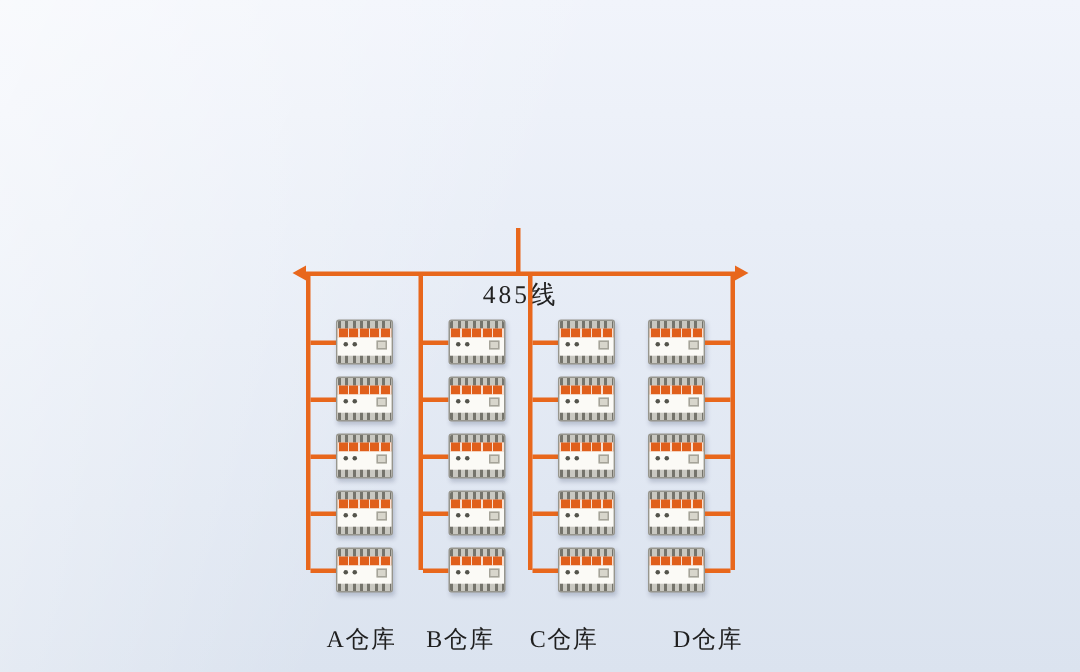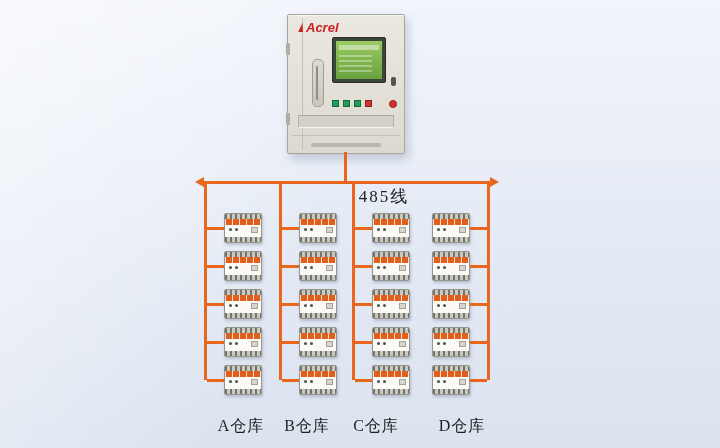--- a/index.html
+++ b/index.html
@@ -46,21 +46,21 @@
   .cab-lock{position:absolute;left:103px;top:62px;width:5px;height:9px;background:#55544c;border-radius:2px;}
 
   
   .wire{position:absolute;background:#e8671c;}
   .wire-drop{left:344px;top:152px;width:3px;height:30px;}
   .wire-bus{left:204px;top:181px;width:286px;height:3px;}
   .arrow{position:absolute;width:0;height:0;border-top:5px solid transparent;border-bottom:5px solid transparent;}
   .arrow-left{left:195px;top:177px;border-right:9px solid #e8671c;}
   .arrow-right{left:490px;top:177px;border-left:9px solid #e8671c;}
   .bus-label{position:absolute;left:347px;top:185px;transform:translateX(-50%);
-    font-size:17px;color:#222;letter-spacing:2px;white-space:nowrap;margin-left:37px;}
+    font-size:17px;color:#222;letter-spacing:2px;white-space:nowrap;}
 
   
   .col{position:absolute;top:182px;width:58px;}
   .col-a{left:204px}.col-b{left:279px}.col-c{left:352px}.col-d{left:432px}
   .vline{position:absolute;top:0;left:0;width:3px;height:198px;background:#e8671c;}
   .col-d .vline{left:auto;right:0;}
   .rows{position:relative;padding-top:31px;display:flex;flex-direction:column;gap:8px;}
   .dev-row{display:flex;align-items:center;height:30px;margin-left:3px;}
   .col-d .dev-row{flex-direction:row-reverse;margin-left:0;margin-right:3px;}
   .stub{width:17px;height:3px;background:#e8671c;flex:0 0 auto;}
@@ -73,50 +73,27 @@
     background:repeating-linear-gradient(90deg,rgba(255,255,255,.8) 0 1px, transparent 1px 7px) #e05f1b;}
   .face{flex:1;background:#fbfaf6;position:relative;}
   .face::before{content:"";position:absolute;left:4px;top:3px;width:3px;height:3px;background:#54544c;
     border-radius:50%;box-shadow:6px 0 0 #54544c;}
   .face::after{content:"";position:absolute;right:3px;top:2px;width:7px;height:6px;
     background:#d8d6cc;border:1px solid #a5a399;box-sizing:border-box;}
 
   
   .wh-label{position:absolute;top:416px;transform:translateX(-50%);
     font-size:16px;color:#1f1f1f;letter-spacing:1px;white-space:nowrap;}
-  .wh-a{left:241px}.wh-b{left:307px}.wh-c{left:376px}.wh-d{left:462px}
+  .wh-a{left:241px}.wh-b{left:307px}.wh-c{left:376px}.wh-d{left:472px}
 </style>
 </head>
 <body>
 
 <div class="scene">
 
-  <div class="cabinet">
-    <div class="cab-seam"></div>
-    <div class="cab-hinge hinge-top"></div>
-    <div class="cab-hinge hinge-bottom"></div>
-    <div class="cab-logo">
-      <span class="logo-mark"></span><span>Acrel</span>
-    </div>
-    <div class="cab-screen">
-      <div class="screen-inner"></div>
-    </div>
-    <div class="cab-slot"></div>
-    <div class="cab-buttons">
-      <div class="btn-sq btn-green"></div>
-      <div class="btn-sq btn-green"></div>
-      <div class="btn-sq btn-green"></div>
-      <div class="btn-sq btn-red"></div>
-    </div>
-    <div class="cab-ind"></div>
-    <div class="cab-panel"></div>
-    <div class="cab-seam-h"></div>
-    <div class="cab-text"></div>
-    <div class="cab-lock"></div>
-  </div>
 
   <div class="wire wire-drop"></div>
   <div class="wire wire-bus"></div>
   <div class="arrow arrow-left"></div>
   <div class="arrow arrow-right"></div>
   <div class="bus-label">485线</div>
 
   <div class="col col-a">
     <div class="vline"></div>
     <div class="rows">

